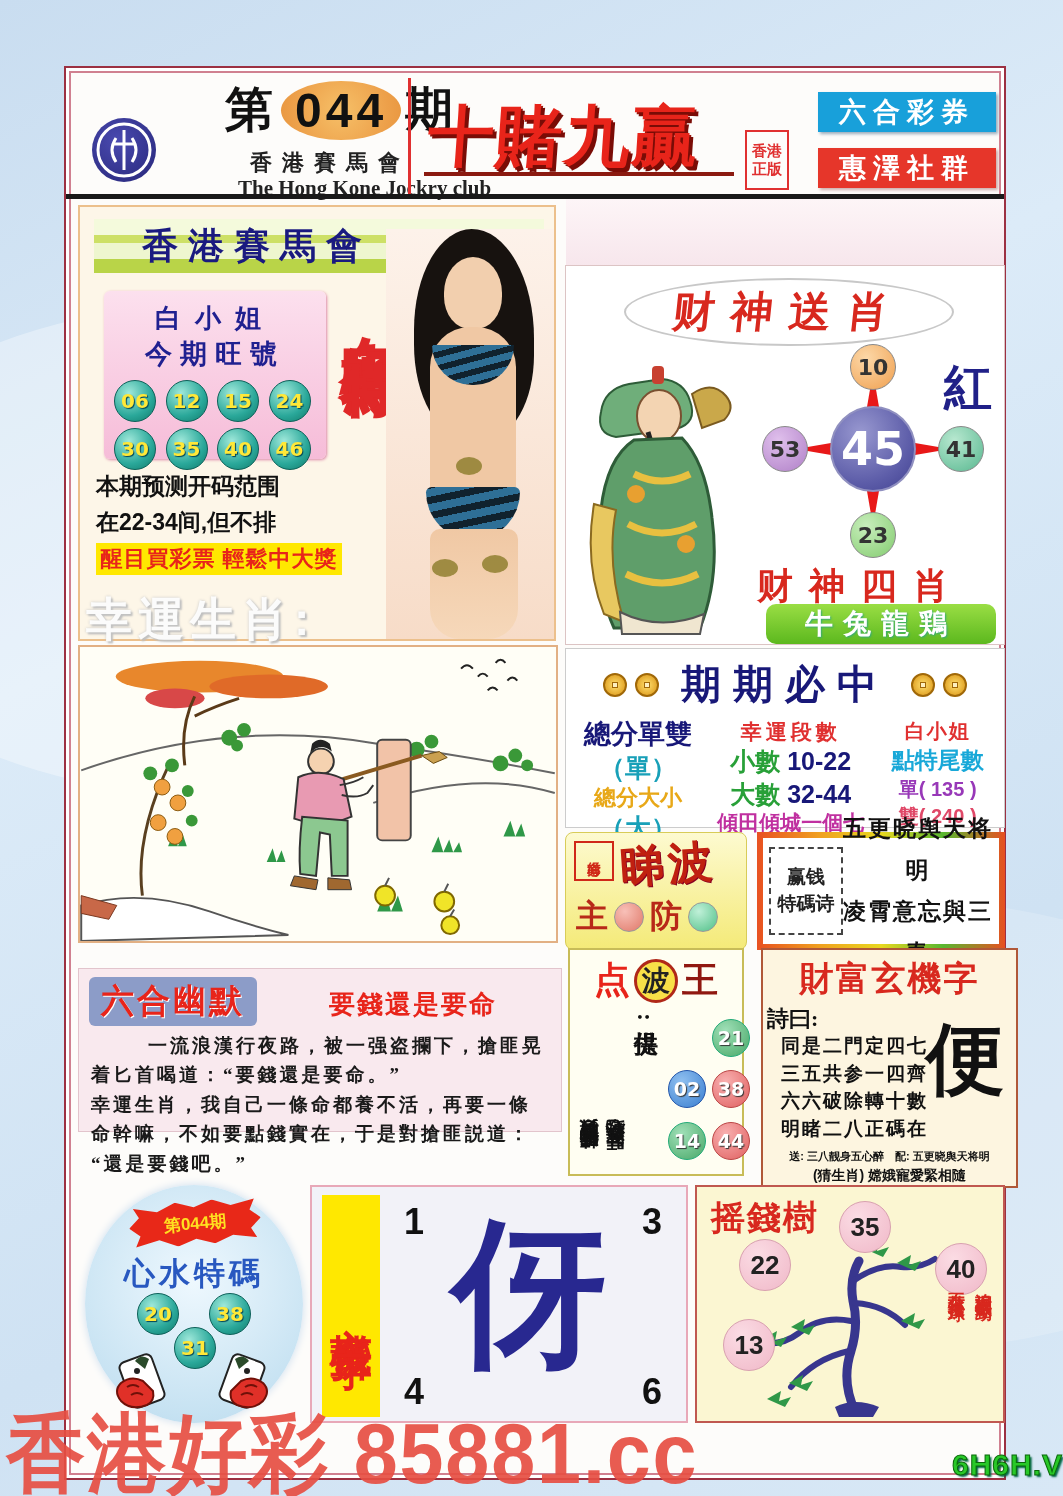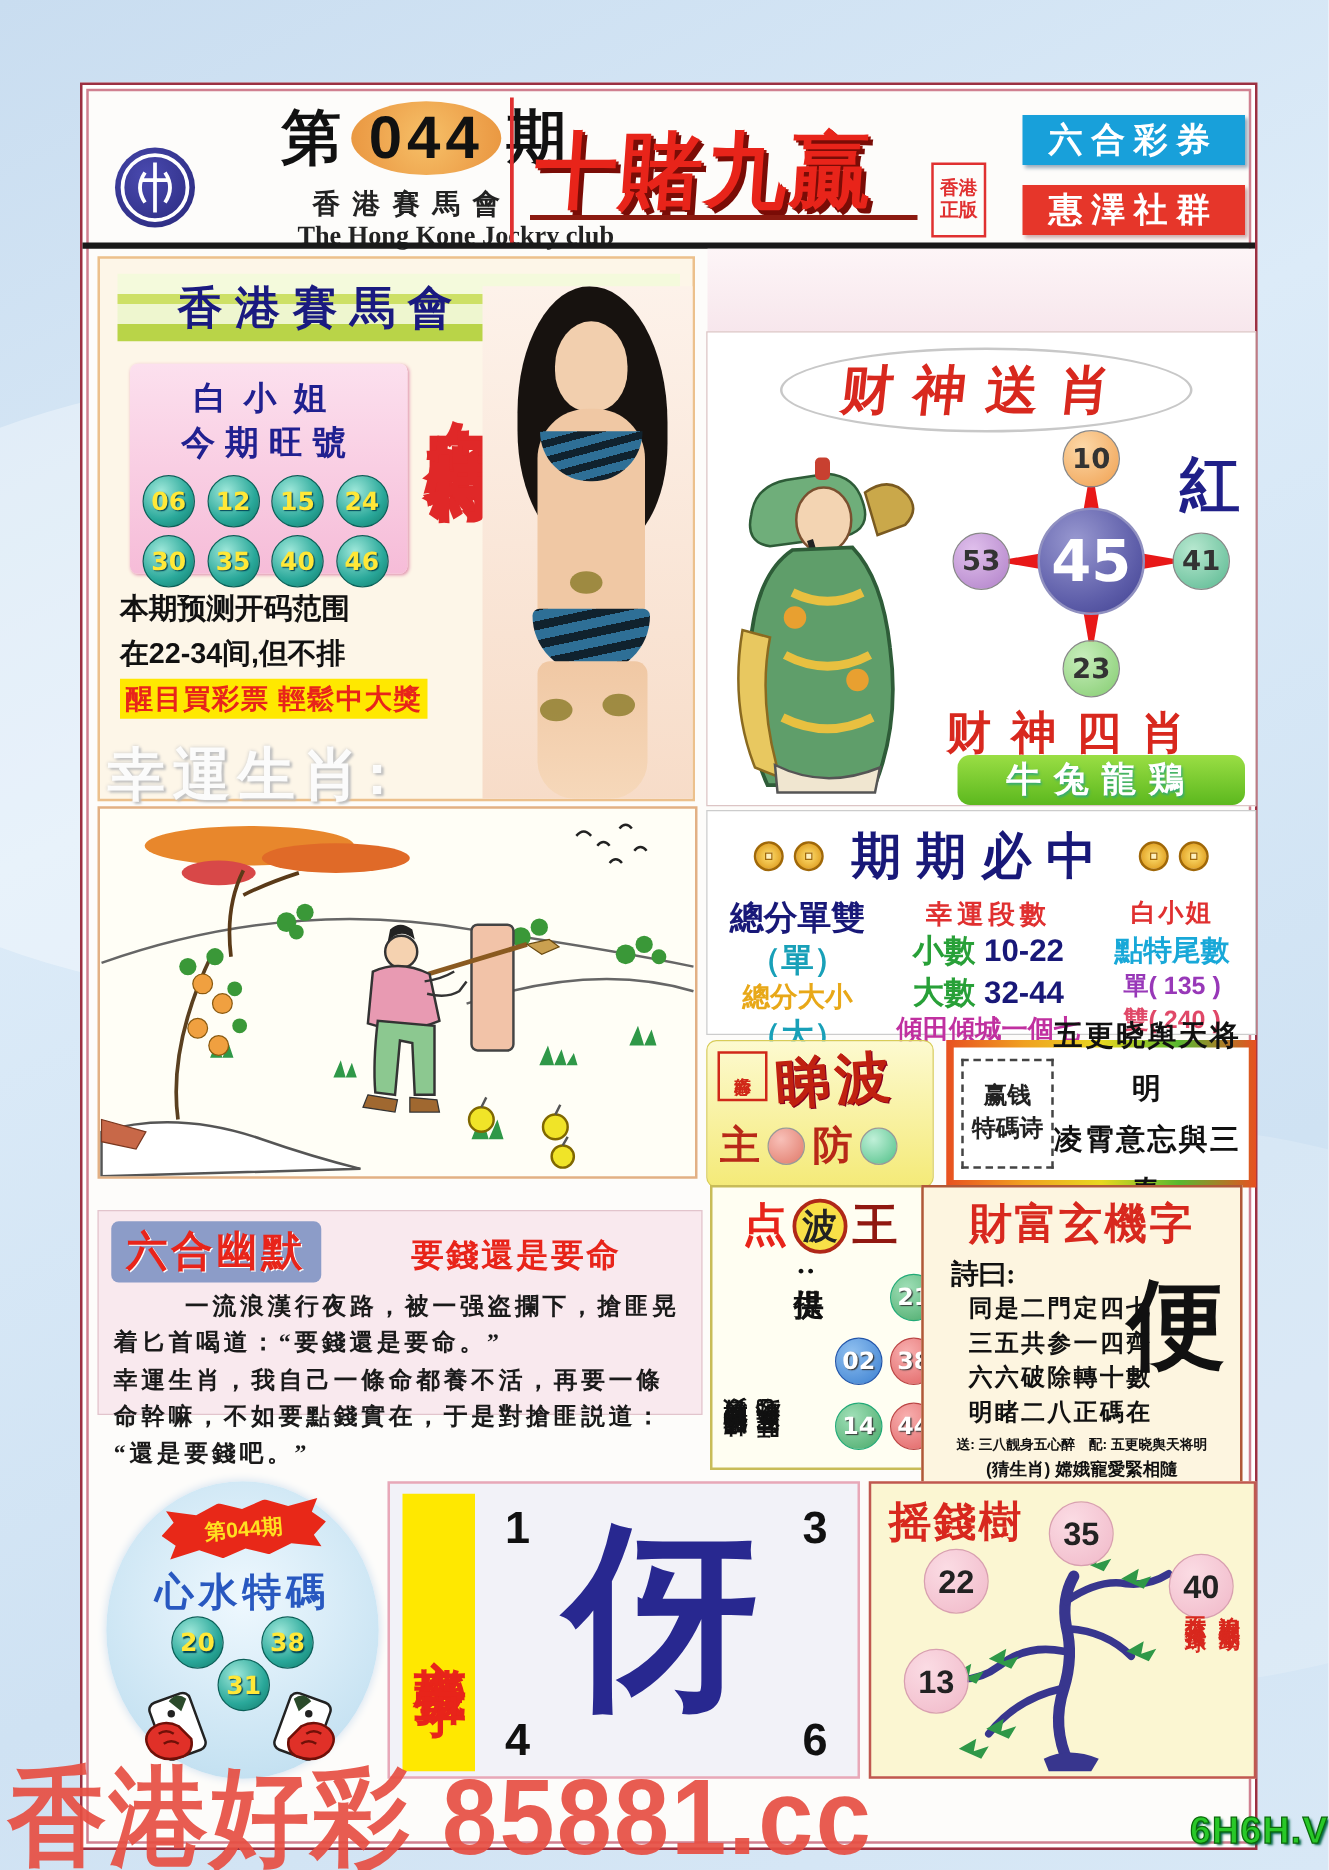--- a/index.html
+++ b/index.html
@@ -164,24 +164,24 @@
   .db-vcol { writing-mode:vertical-rl; transform:rotate(180deg); font-family:"Liberation Serif",serif;
     font-size:19px; font-weight:bold; color:#111; height:152px; letter-spacing:2px; }
   .db-provide { writing-mode:vertical-rl; font-size:24px; font-weight:bold; color:#111; font-family:"Liberation Serif",serif; margin:0 2px; }
   .db-balls { display:grid; grid-template-columns:38px 38px; gap:8px 6px; margin-left:4px; margin-top:6px; }
   .ball.sm { width:38px; height:38px; font-size:19px; color:#fff; text-shadow:1px 1px 1px #333; }
   .ball.g { background:radial-gradient(circle at 35% 30%, #a0e0b8, #48a868); border:1px solid #2a7; }
   .ball.b { background:radial-gradient(circle at 35% 30%, #90c0f0, #3a7fd0); border:1px solid #25a; }
   .ball.r { background:radial-gradient(circle at 35% 30%, #f8b0b0, #e06060); border:1px solid #b44; }
 
   
-  .caifu { left:737px; top:948px; width:257px; height:240px; background:#fdf5e0; border:2px solid #b05838; padding:6px 22px; }
+  .caifu { left:761px; top:948px; width:257px; height:240px; background:#fdf5e0; border:2px solid #b05838; padding:6px 4px; }
   .cf-title { text-align:center; font-size:34px; font-weight:bold; color:#d8281e; letter-spacing:2px; }
   .cf-shiyue { font-size:22px; font-weight:bold; color:#111; font-family:"Liberation Serif",serif; margin-top:2px; }
-  .cf-poem { font-size:19px; font-weight:bold; color:#111; font-family:Liberation Sans, sans-serif; line-height:1.45; margin-left:14px; letter-spacing:2px; }
+  .cf-poem { font-size:19px; font-weight:bold; color:#111; font-family:Liberation Mono, monospace; line-height:1.45; margin-left:14px; letter-spacing:2px; }
   .cf-big { position:absolute; right:12px; top:58px; font-size:78px; font-weight:bold; color:#111; font-family:"Liberation Serif",serif; }
   .cf-foot { font-size:11px; font-weight:bold; color:#111; text-align:center; margin-top:4px; line-height:1.5; }
   .cf-foot .l2 { font-size:14px; }
 
   
   .xinshui { left:85px; top:1185px; width:218px; height:238px; border-radius:50%;
     background:radial-gradient(circle at 50% 40%, #eef8fe, #c6e2f2 75%, #b8d8ec); box-shadow:0 0 8px #cde; }
   .xs-burst { position:absolute; left:44px; top:16px; width:132px; height:44px; background:#e82818;
     clip-path:polygon(0% 50%,8% 28%,4% 6%,22% 18%,36% 0%,50% 14%,64% 0%,78% 16%,96% 6%,92% 30%,100% 50%,92% 72%,96% 94%,78% 84%,64% 100%,50% 86%,36% 100%,22% 82%,4% 94%,8% 70%);
     display:flex; align-items:center; justify-content:center; transform:rotate(-5deg); }

